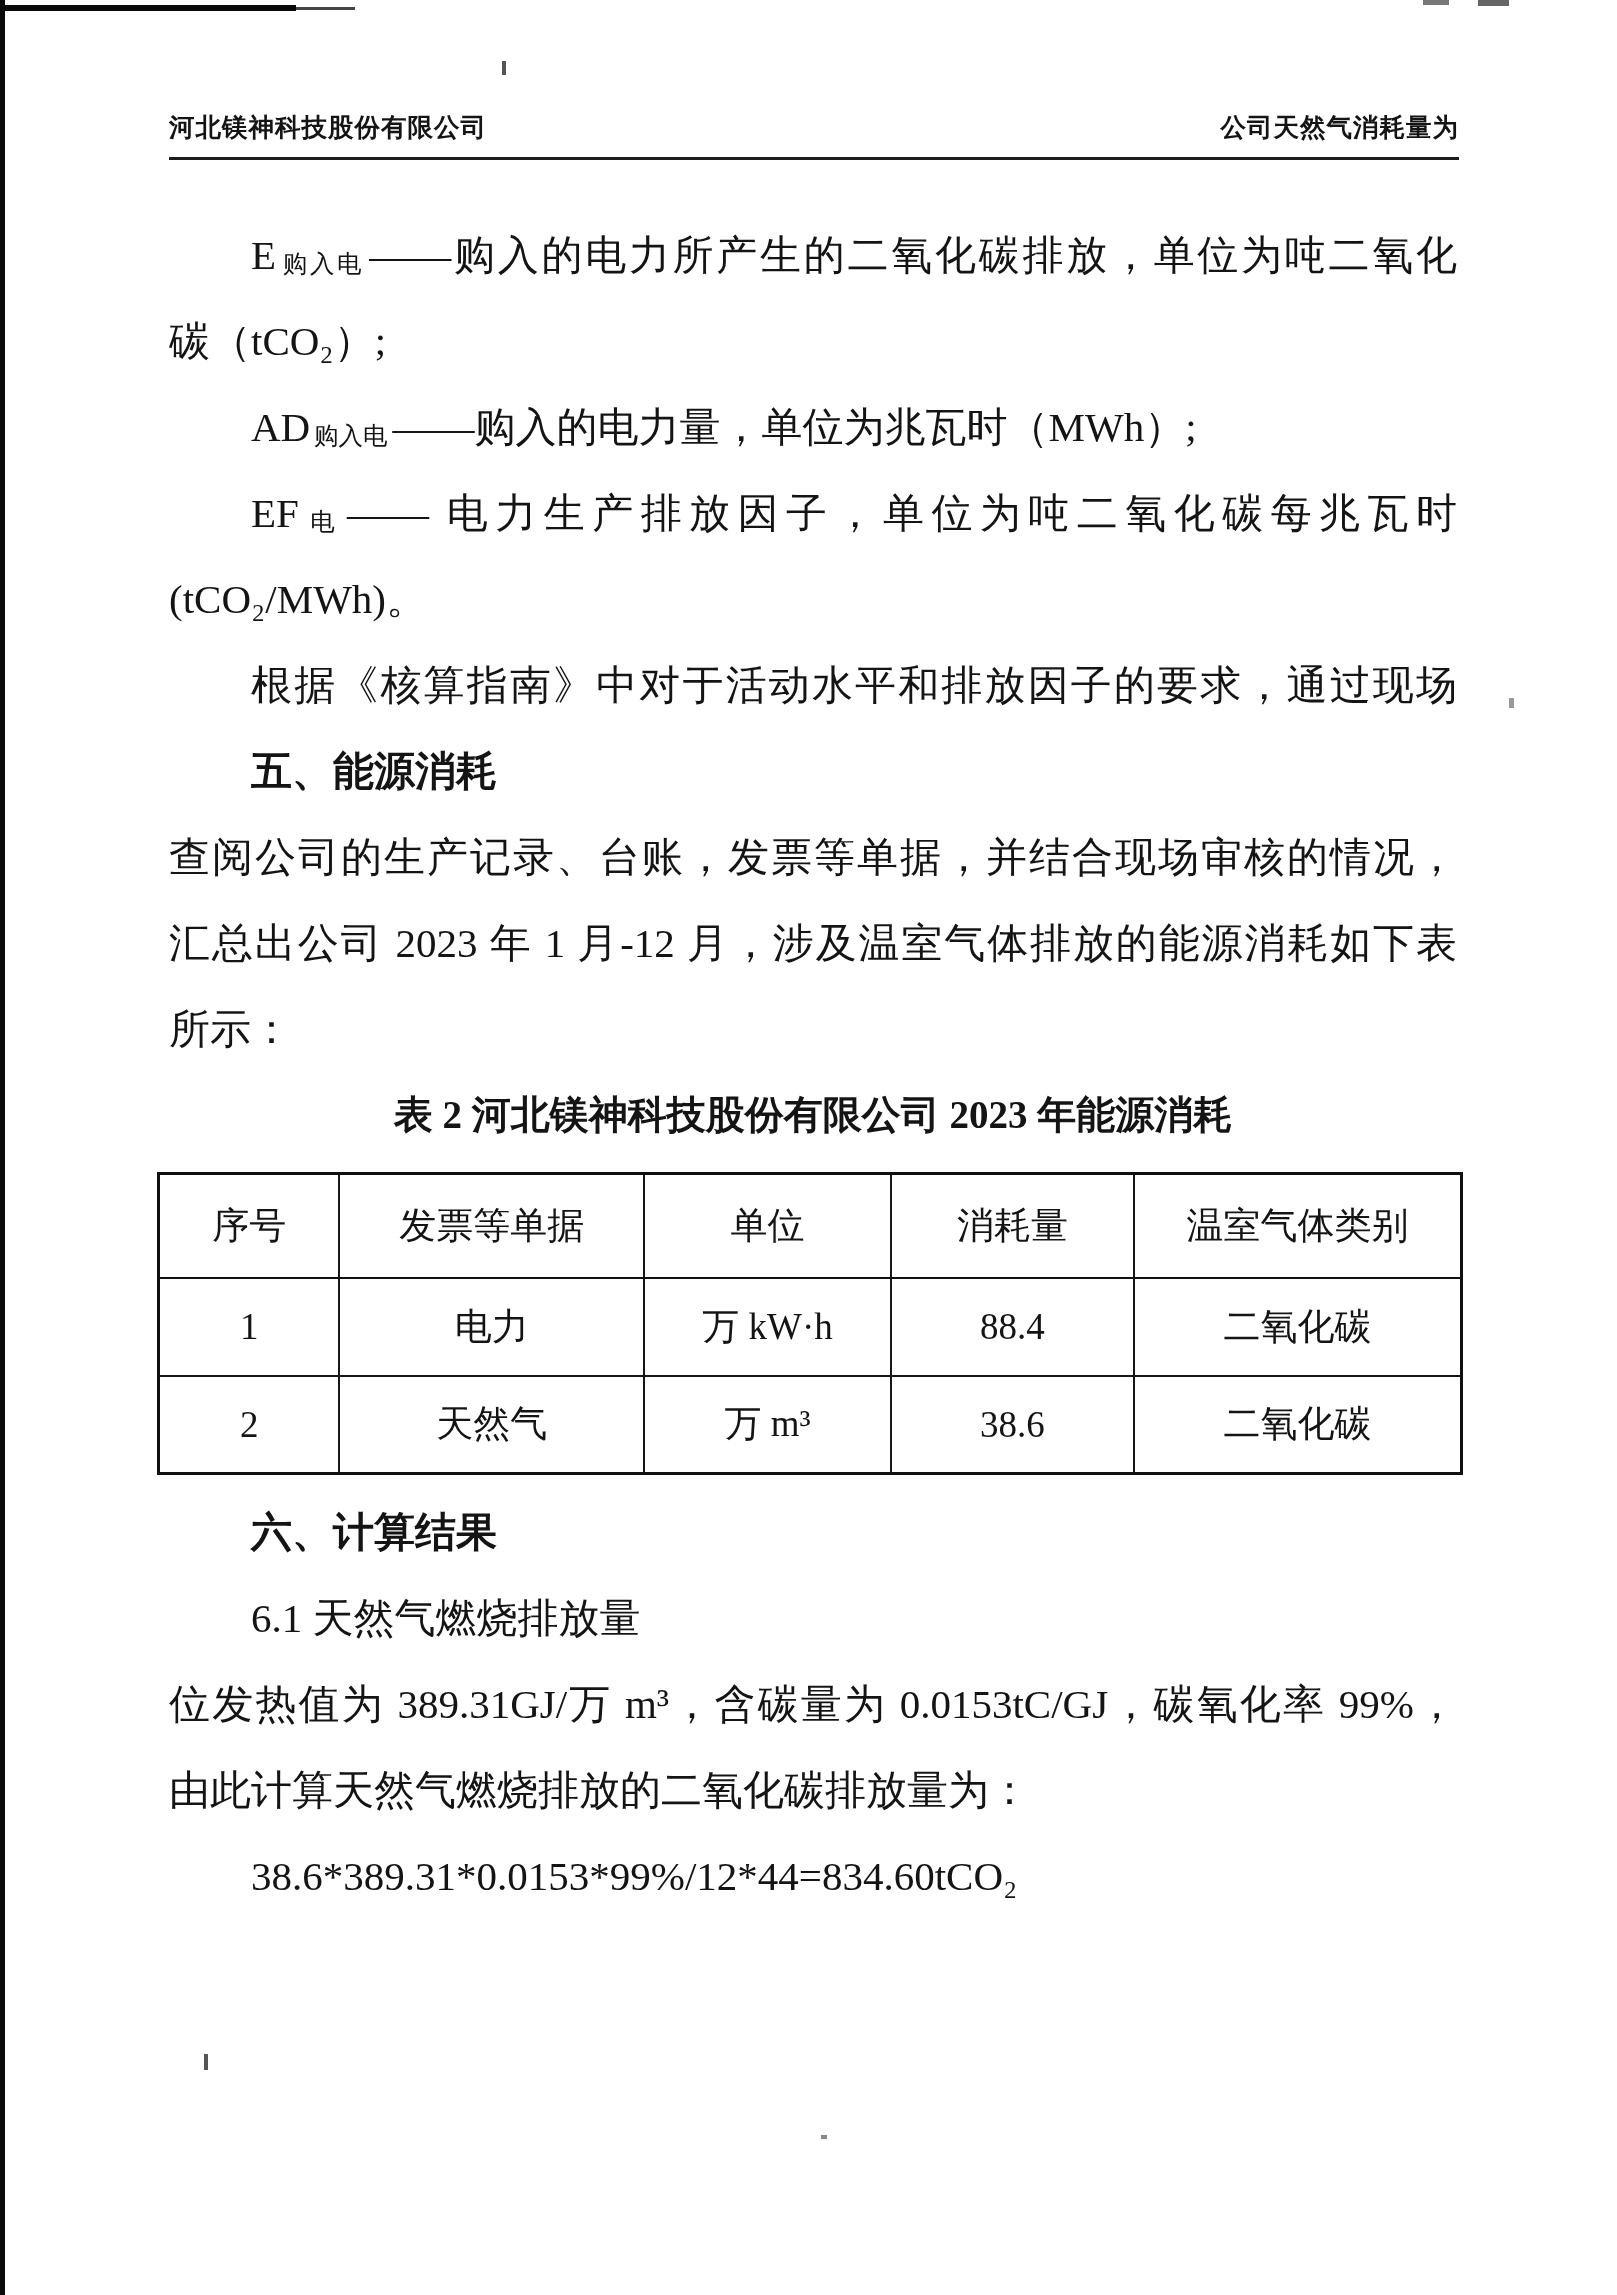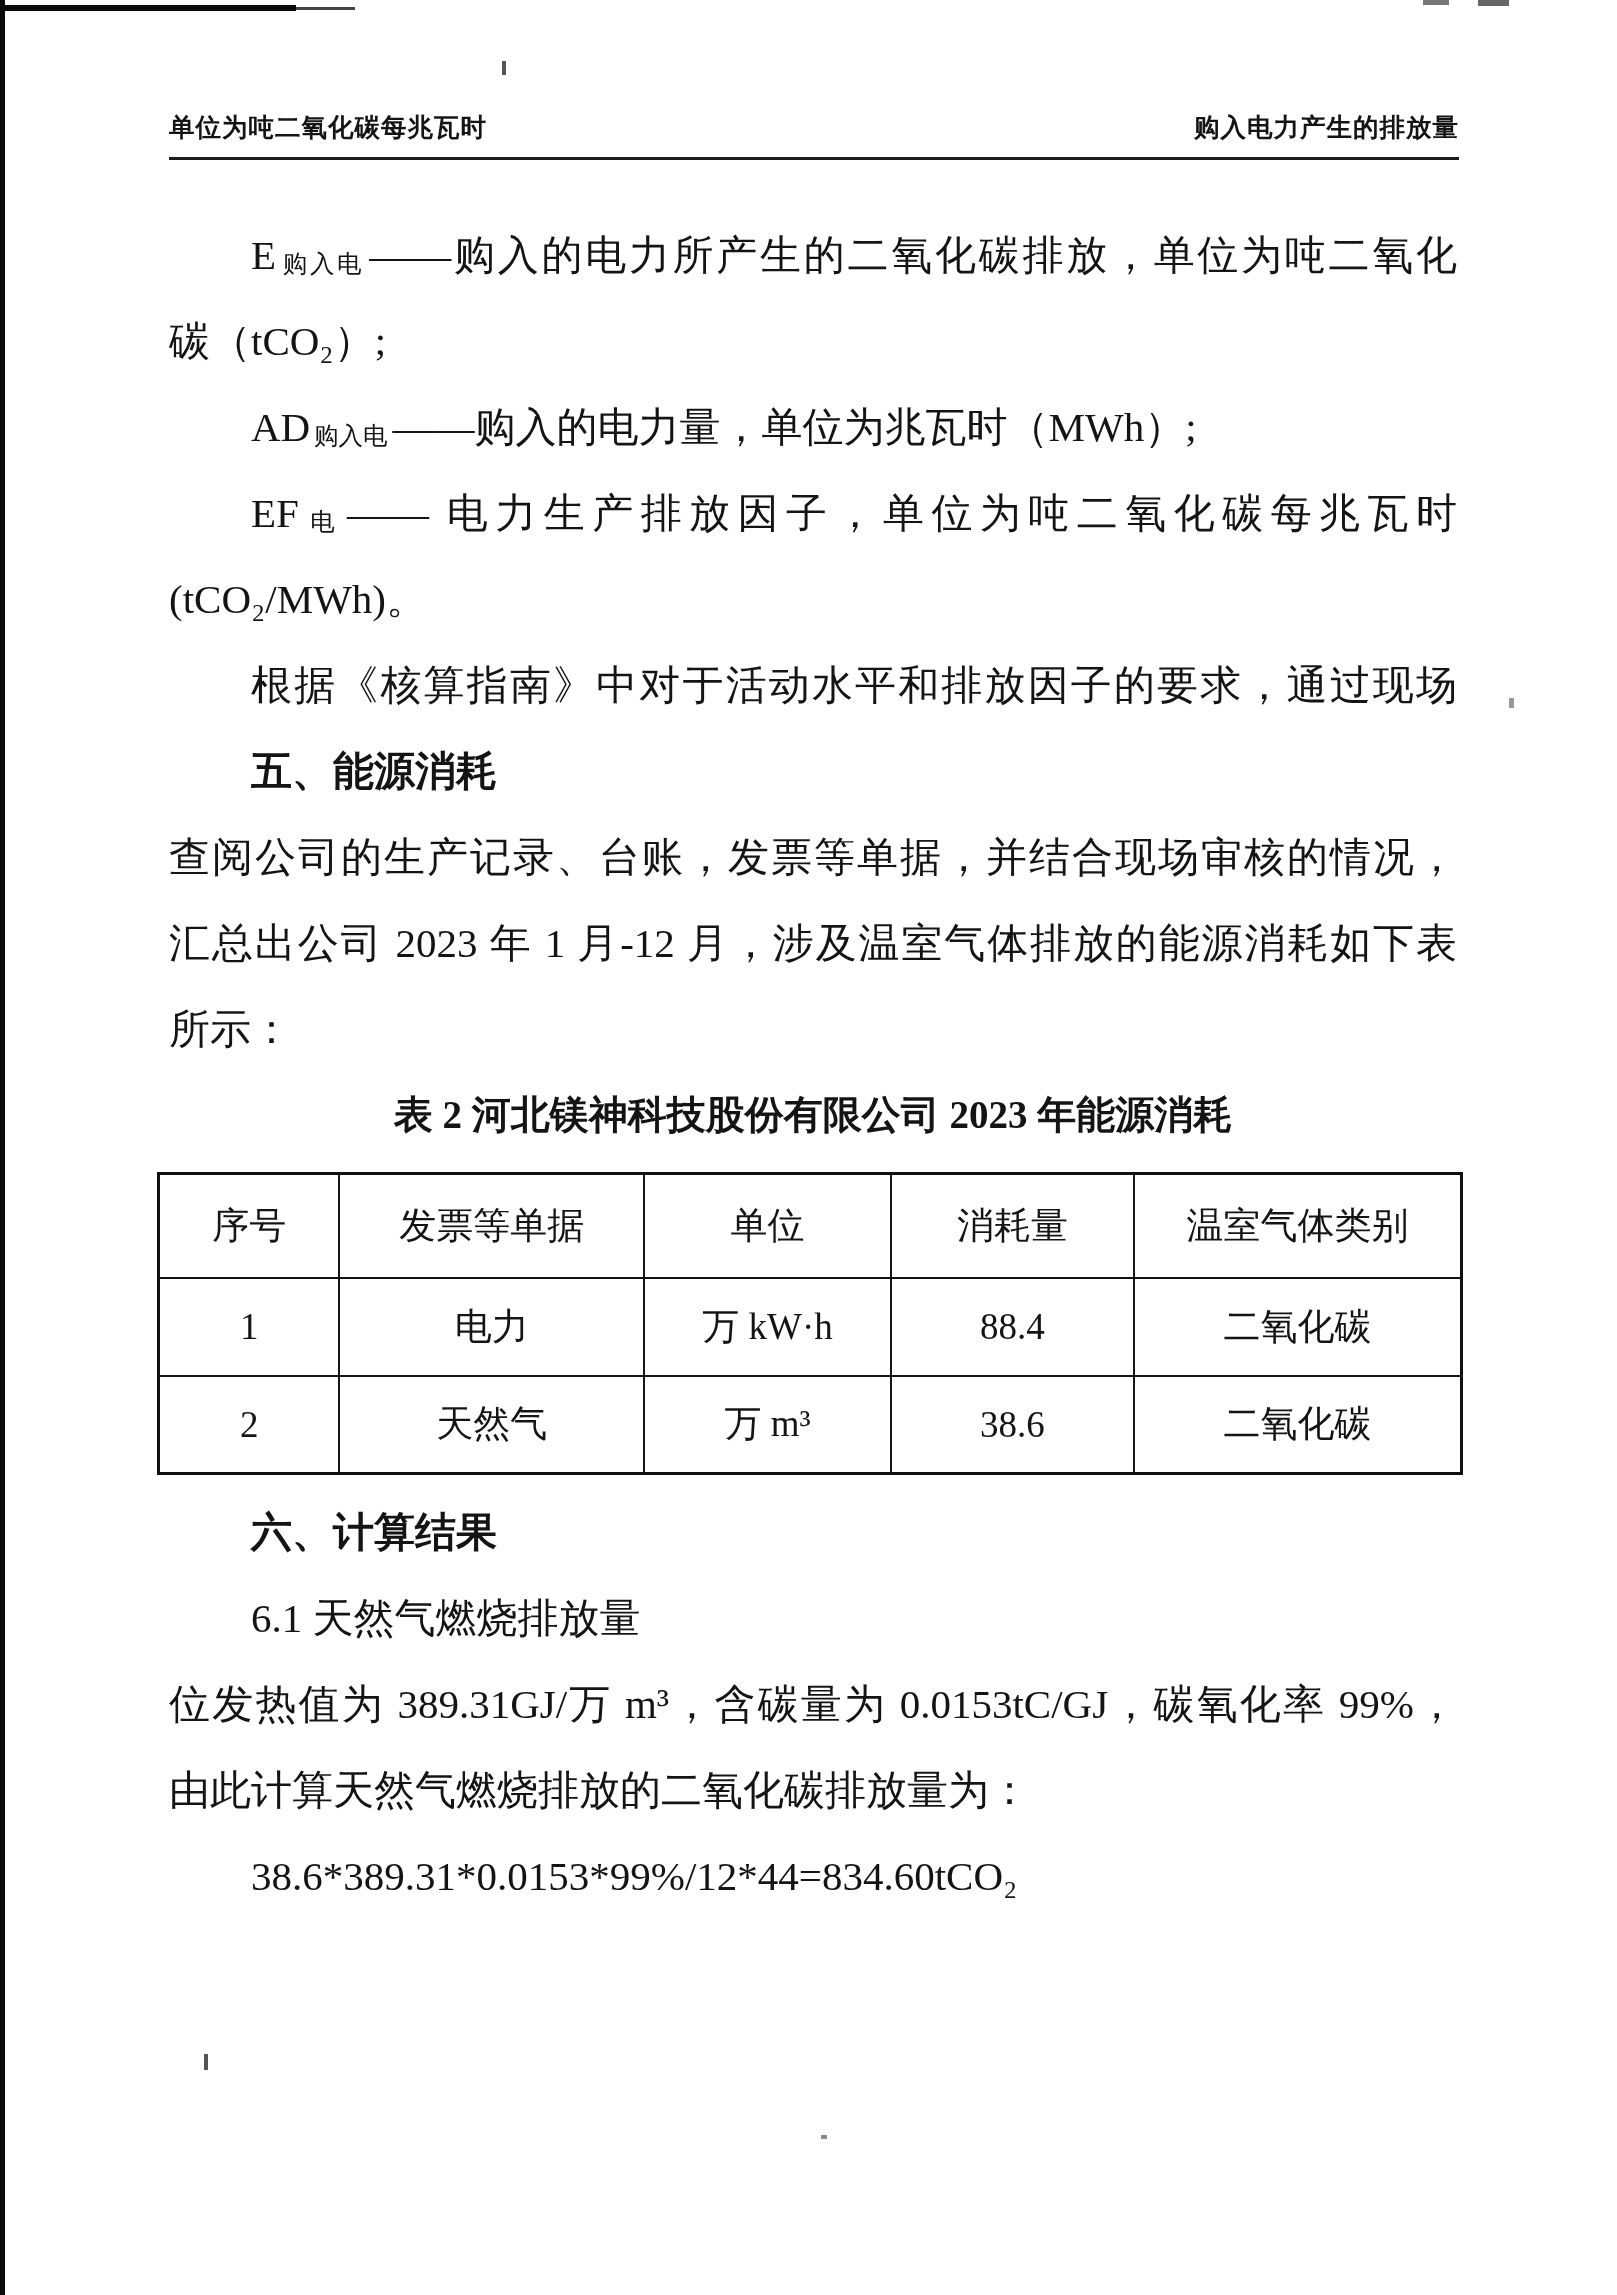--- a/index.html
+++ b/index.html
@@ -59,22 +59,22 @@
   <div class="edge-top"></div>
   <div class="edge-top2"></div>
   <div class="speck spk-a"></div>
   <div class="speck spk-b"></div>
   <div class="speck spk-c"></div>
   <div class="speck spk-d"></div>
   <div class="speck spk-e"></div>
   <div class="speck spk-f"></div>
 
   <div class="pg-header">
-    <span>单位为吨二氧化碳每兆瓦时</span>
-    <span>购入电力产生的排放量</span>
+    <span>河北镁神科技股份有限公司</span>
+    <span>公司天然气消耗量为</span>
   </div>
 
   <div class="content">
     <div id="lines-top">
         <div class="line indent justify"><span>E</span><span class="subscript">购入电</span><span>——购入的电力所产生的二氧化碳排放，单位为吨二氧化</span></div>
         <div class="line">碳（tCO₂）;</div>
         <div class="line indent"><span>AD</span><span class="subscript">购入电</span><span>——购入的电力量，单位为兆瓦时（MWh）;</span></div>
         <div class="line indent justify"><span>EF</span><span class="subscript">电</span><span>—— 电力生产排放因子，单位为吨二氧化碳每兆瓦时</span></div>
         <div class="line">(tCO₂/MWh)。</div>
         <div class="line indent justify">根据《核算指南》中对于活动水平和排放因子的要求，通过现场</div>

